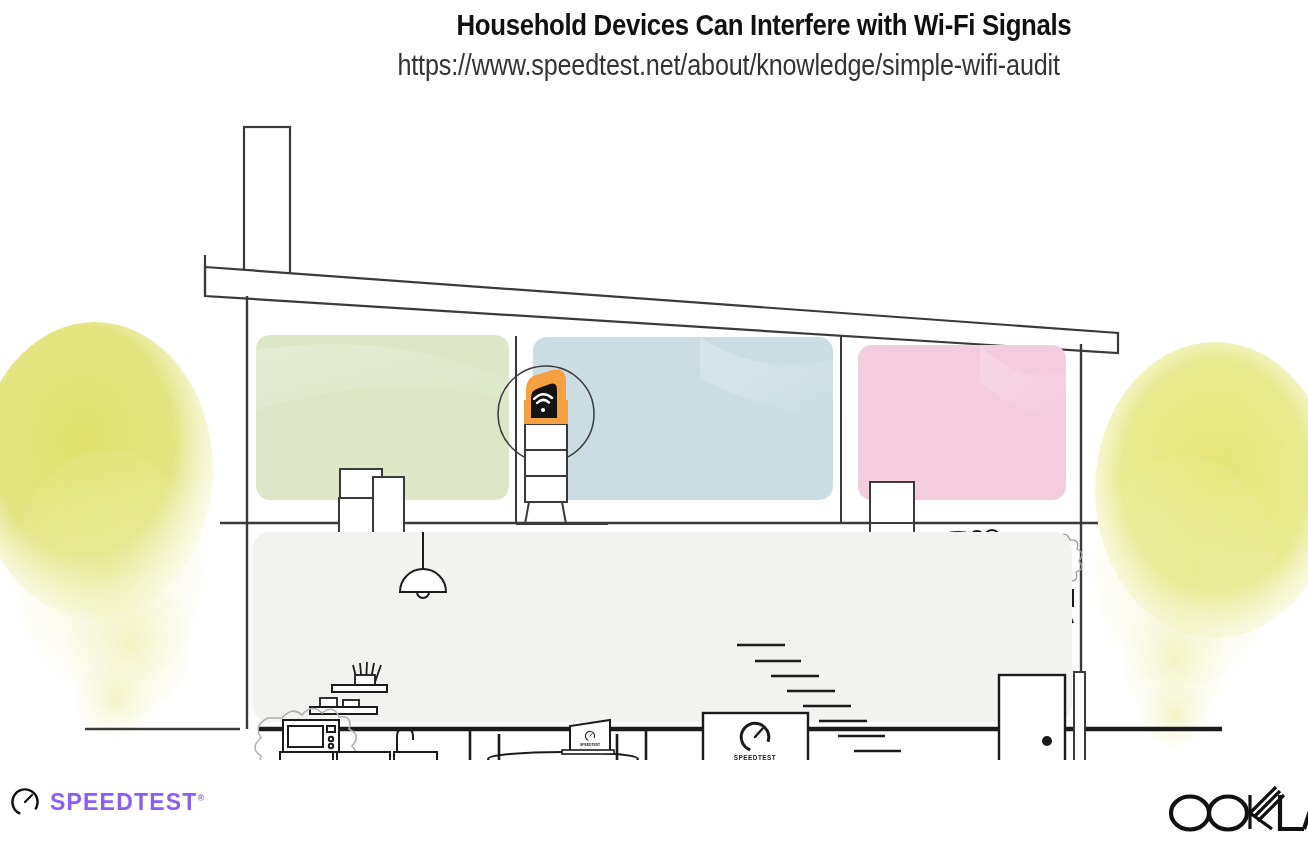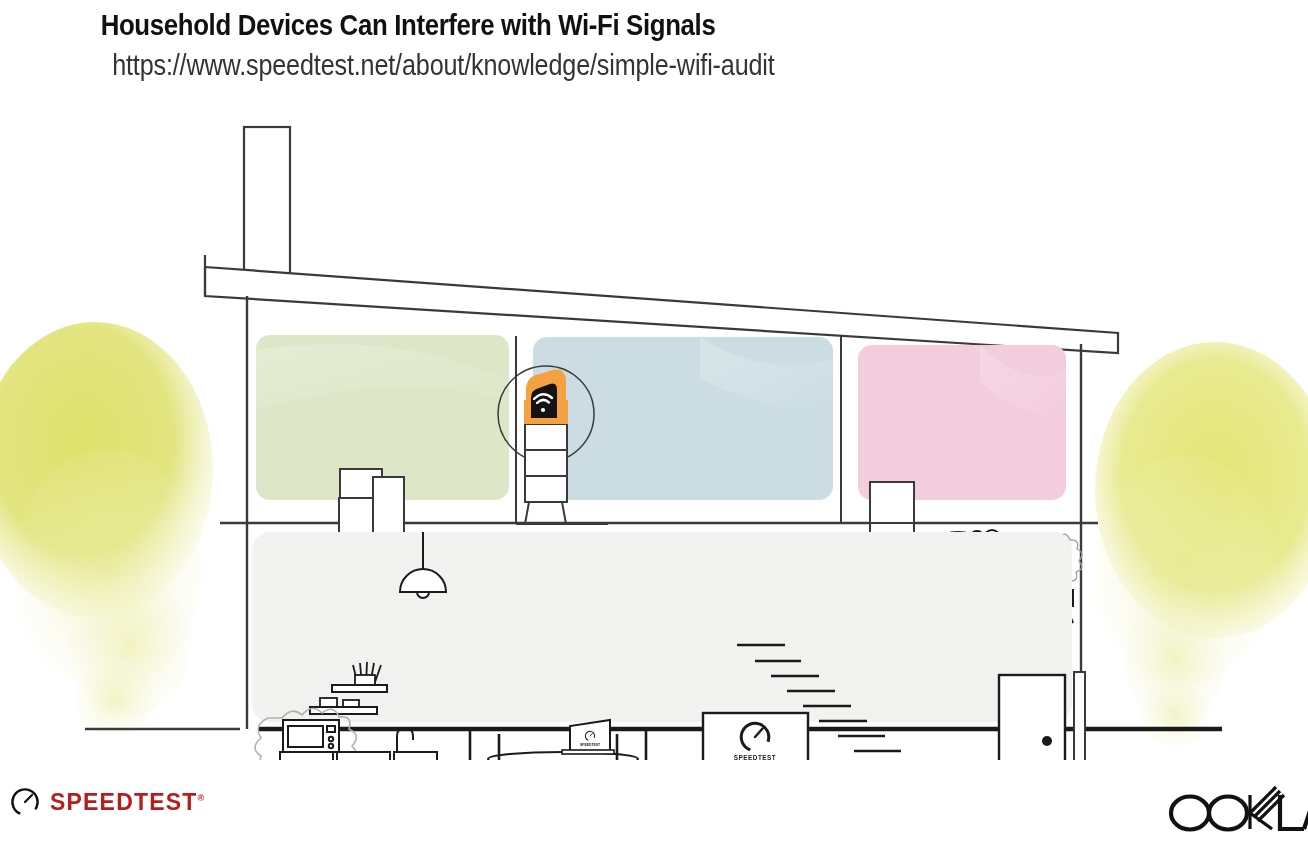--- a/index.html
+++ b/index.html
@@ -3,21 +3,21 @@
 <meta charset="utf-8">
 <style>
   html,body{margin:0;padding:0;background:#ffffff;}
   body{
     width:1308px;height:861px;position:relative;overflow:hidden;
     font-family:"Liberation Sans", sans-serif;color:#111;
   }
   .page{position:absolute;inset:0;background:#fff;}
 
   
-  .header{position:absolute;top:0;left:0;width:1152px;text-align:left;padding-left:20px;}
+  .header{position:absolute;top:0;left:0;width:1152px;text-align:right;}
   .title{
     margin:0;padding-top:8px;
     font-family:"Liberation Sans", sans-serif;
     font-weight:bold;font-size:30px;letter-spacing:-0.4px;color:#111;
     transform:scaleX(.86);transform-origin:center top;white-space:nowrap;
   }
   .subtitle{
     margin:0;padding-top:6px;
     font-family:"Liberation Sans", sans-serif;
     font-weight:400;font-size:30px;color:#333;letter-spacing:-0.2px;
@@ -26,21 +26,21 @@
 
   
   .illus{position:absolute;top:100px;left:0;width:1308px;height:660px;}
   .illus svg{display:block;}
 
   
   .footer{position:absolute;left:0;bottom:0;width:1308px;height:92px;}
   .brand-left{position:absolute;left:10px;top:18px;display:flex;align-items:center;gap:10px;}
   .brand-left .word{
     font-family:"Liberation Sans", sans-serif;
-    font-weight:bold;font-size:23px;letter-spacing:1.2px;color:#b91c1c;
+    font-weight:bold;font-size:23px;letter-spacing:1.2px;color:#8b5cf6;
   }
   .brand-left .reg{font-size:9px;vertical-align:super;letter-spacing:0;}
   .brand-right{position:absolute;right:-6px;top:14px;}
 </style>
 </head>
 <body>
 
 <div class="page">
 
   <div class="header">

